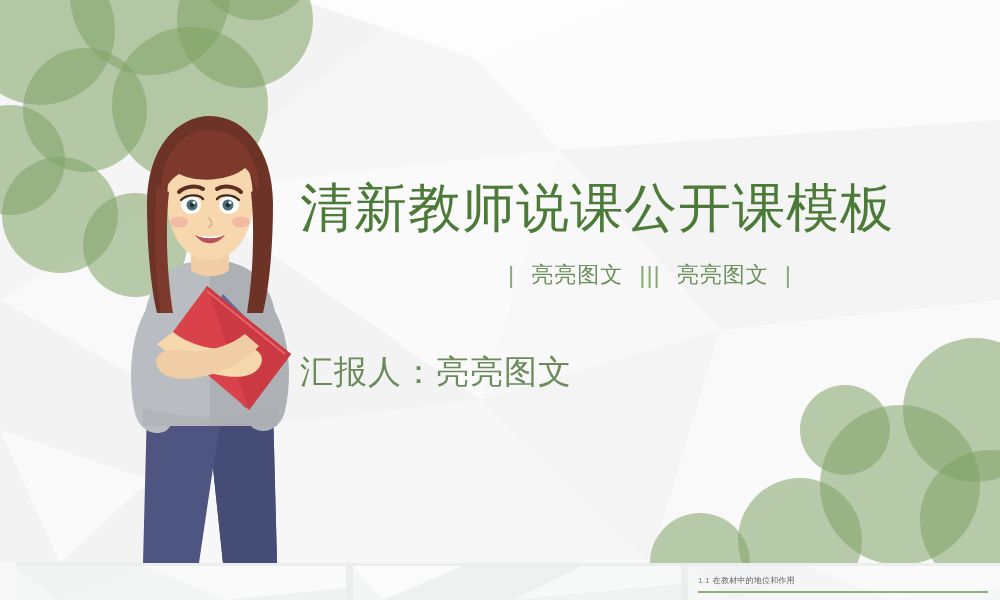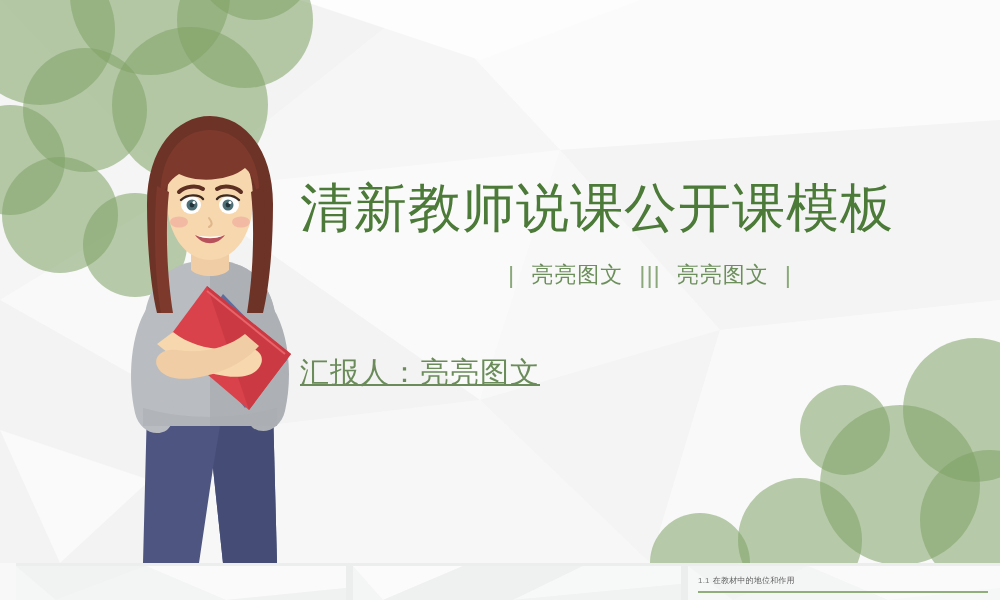--- a/index.html
+++ b/index.html
@@ -88,24 +88,23 @@
     color: #8aa87a;
     font-size: 24px;
     font-weight: 300;
   }
 
   .meta {
     margin-top: 54px;
     color: #6b8c5a;
   }
   .meta-line {
-    font-size: 29px;
+    font-size: 33px;
     line-height: 52px;
     letter-spacing: 1px;
-    text-decoration: underline;
   }
 
   
   .strip {
     position: absolute;
     left: 16px;
     top: 563px;
     width: 1000px;
     height: 37px;
     background: #eceeed;

